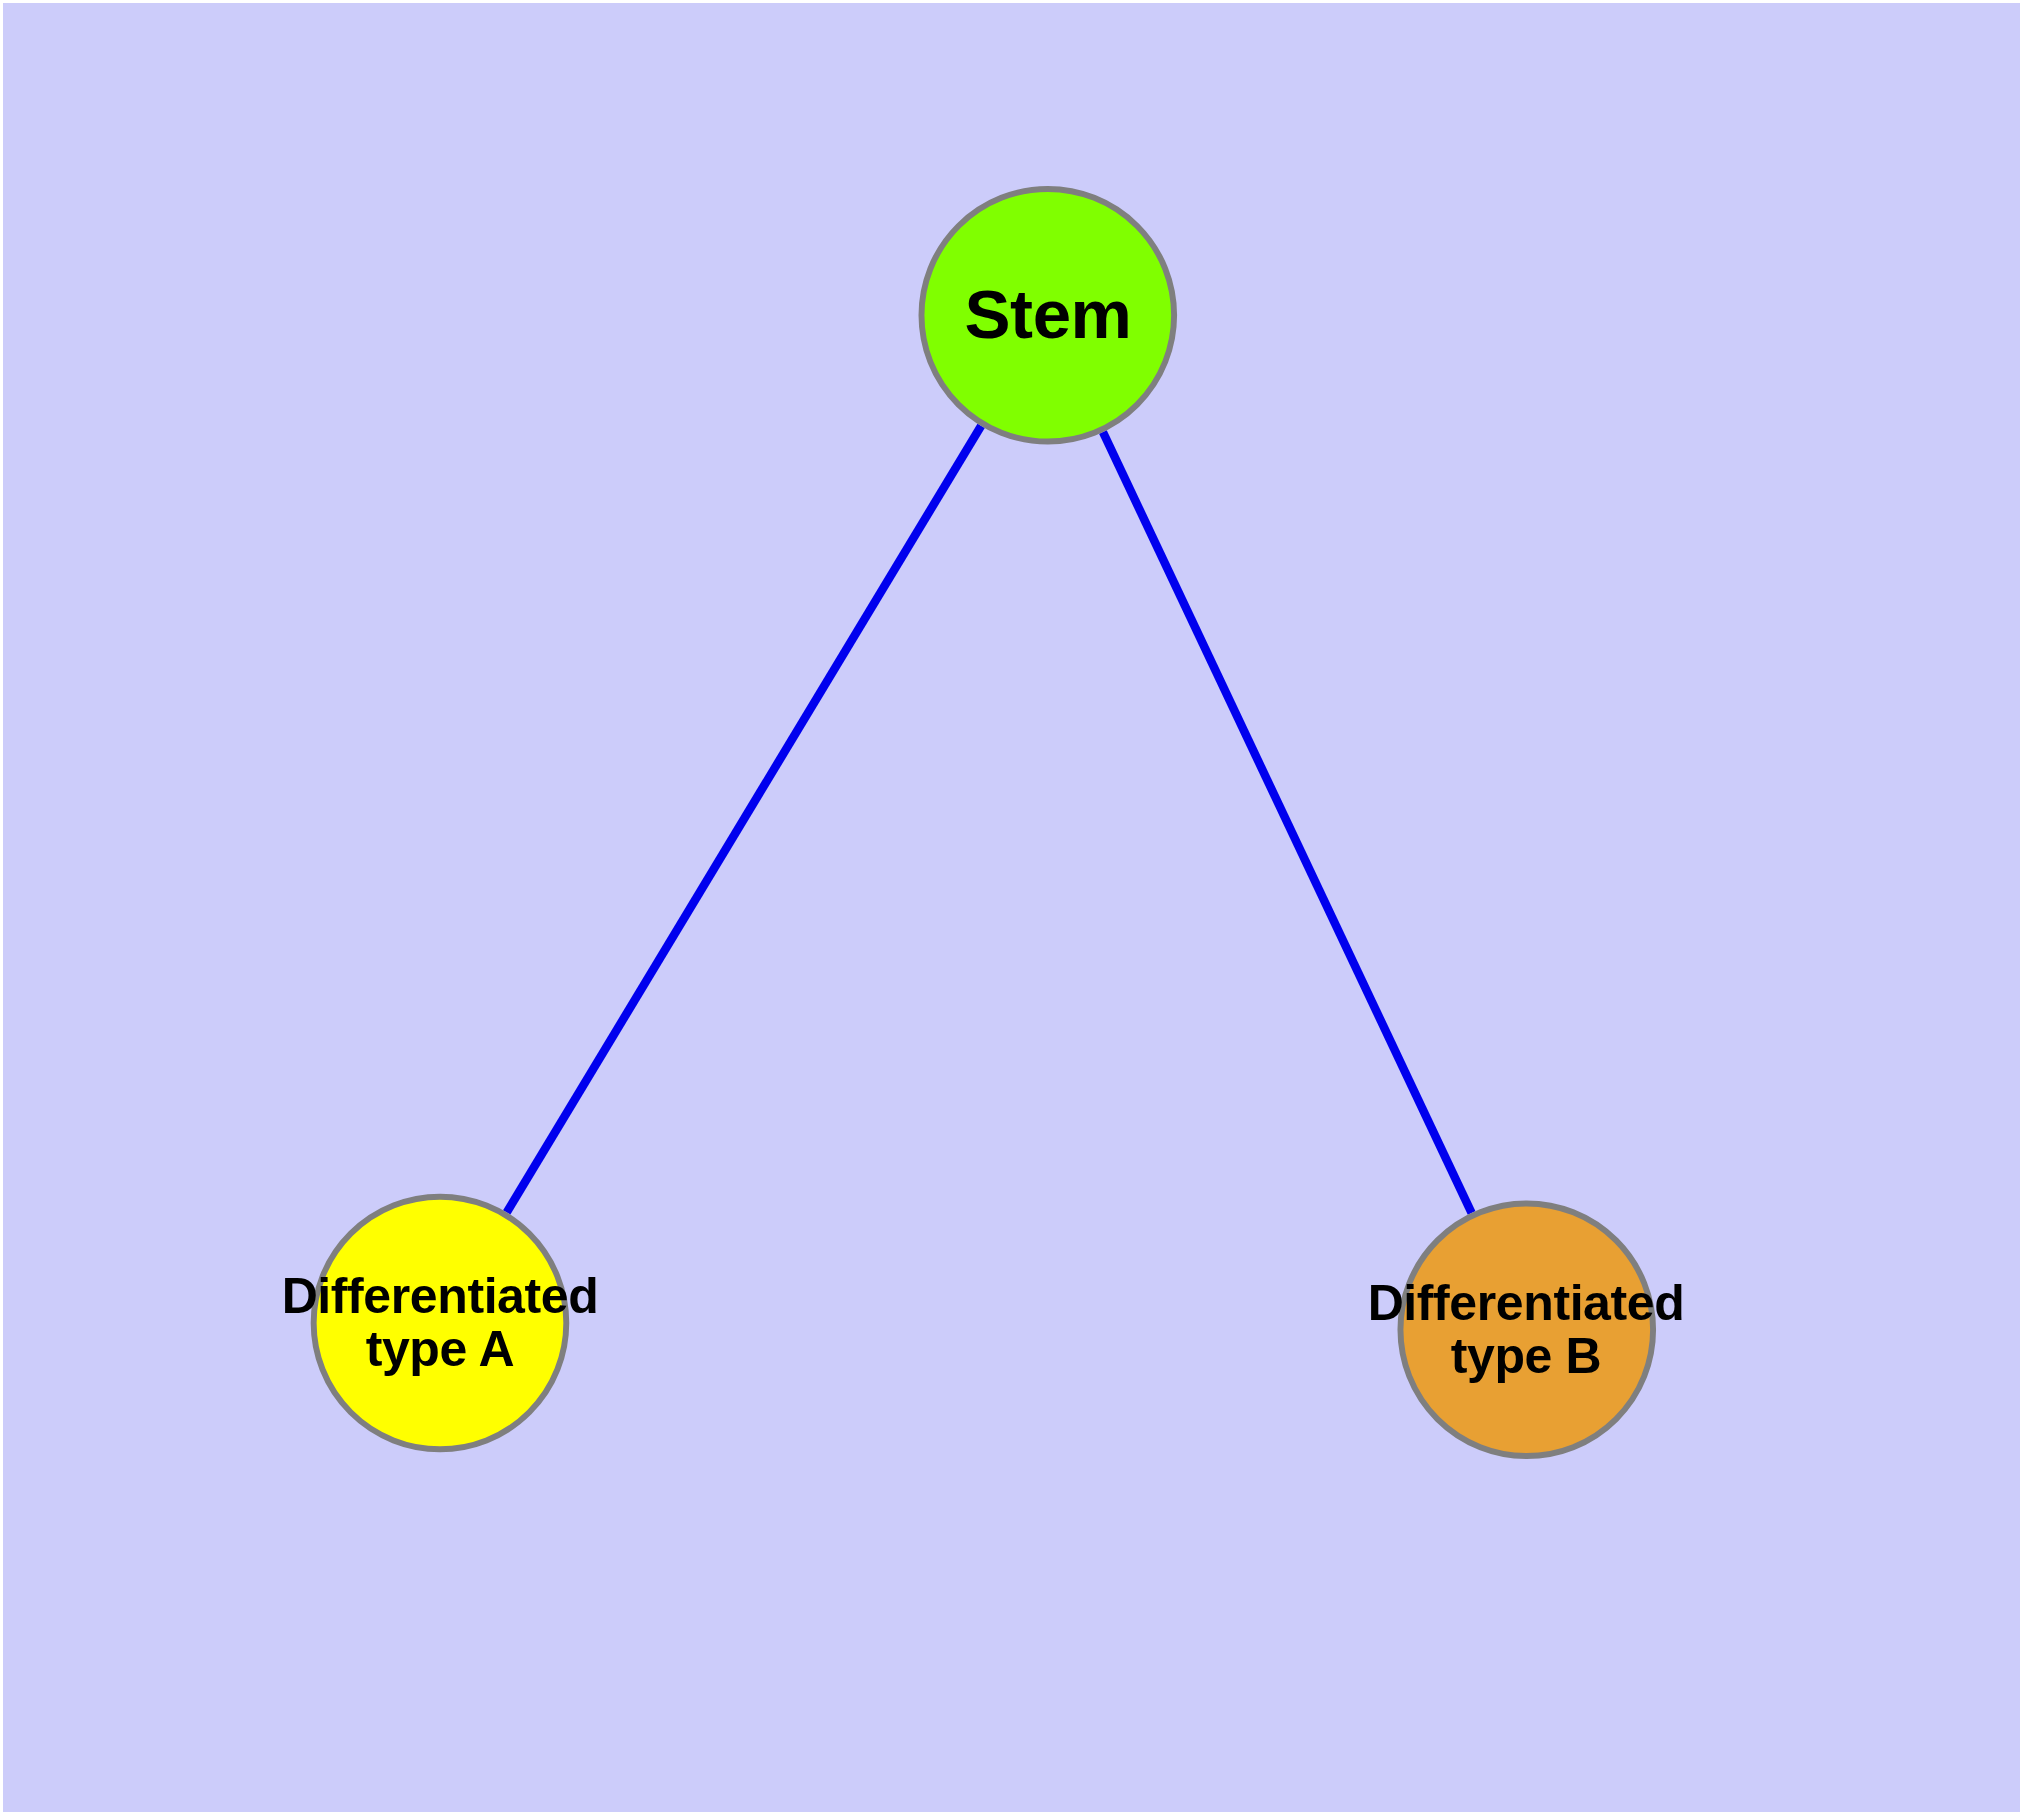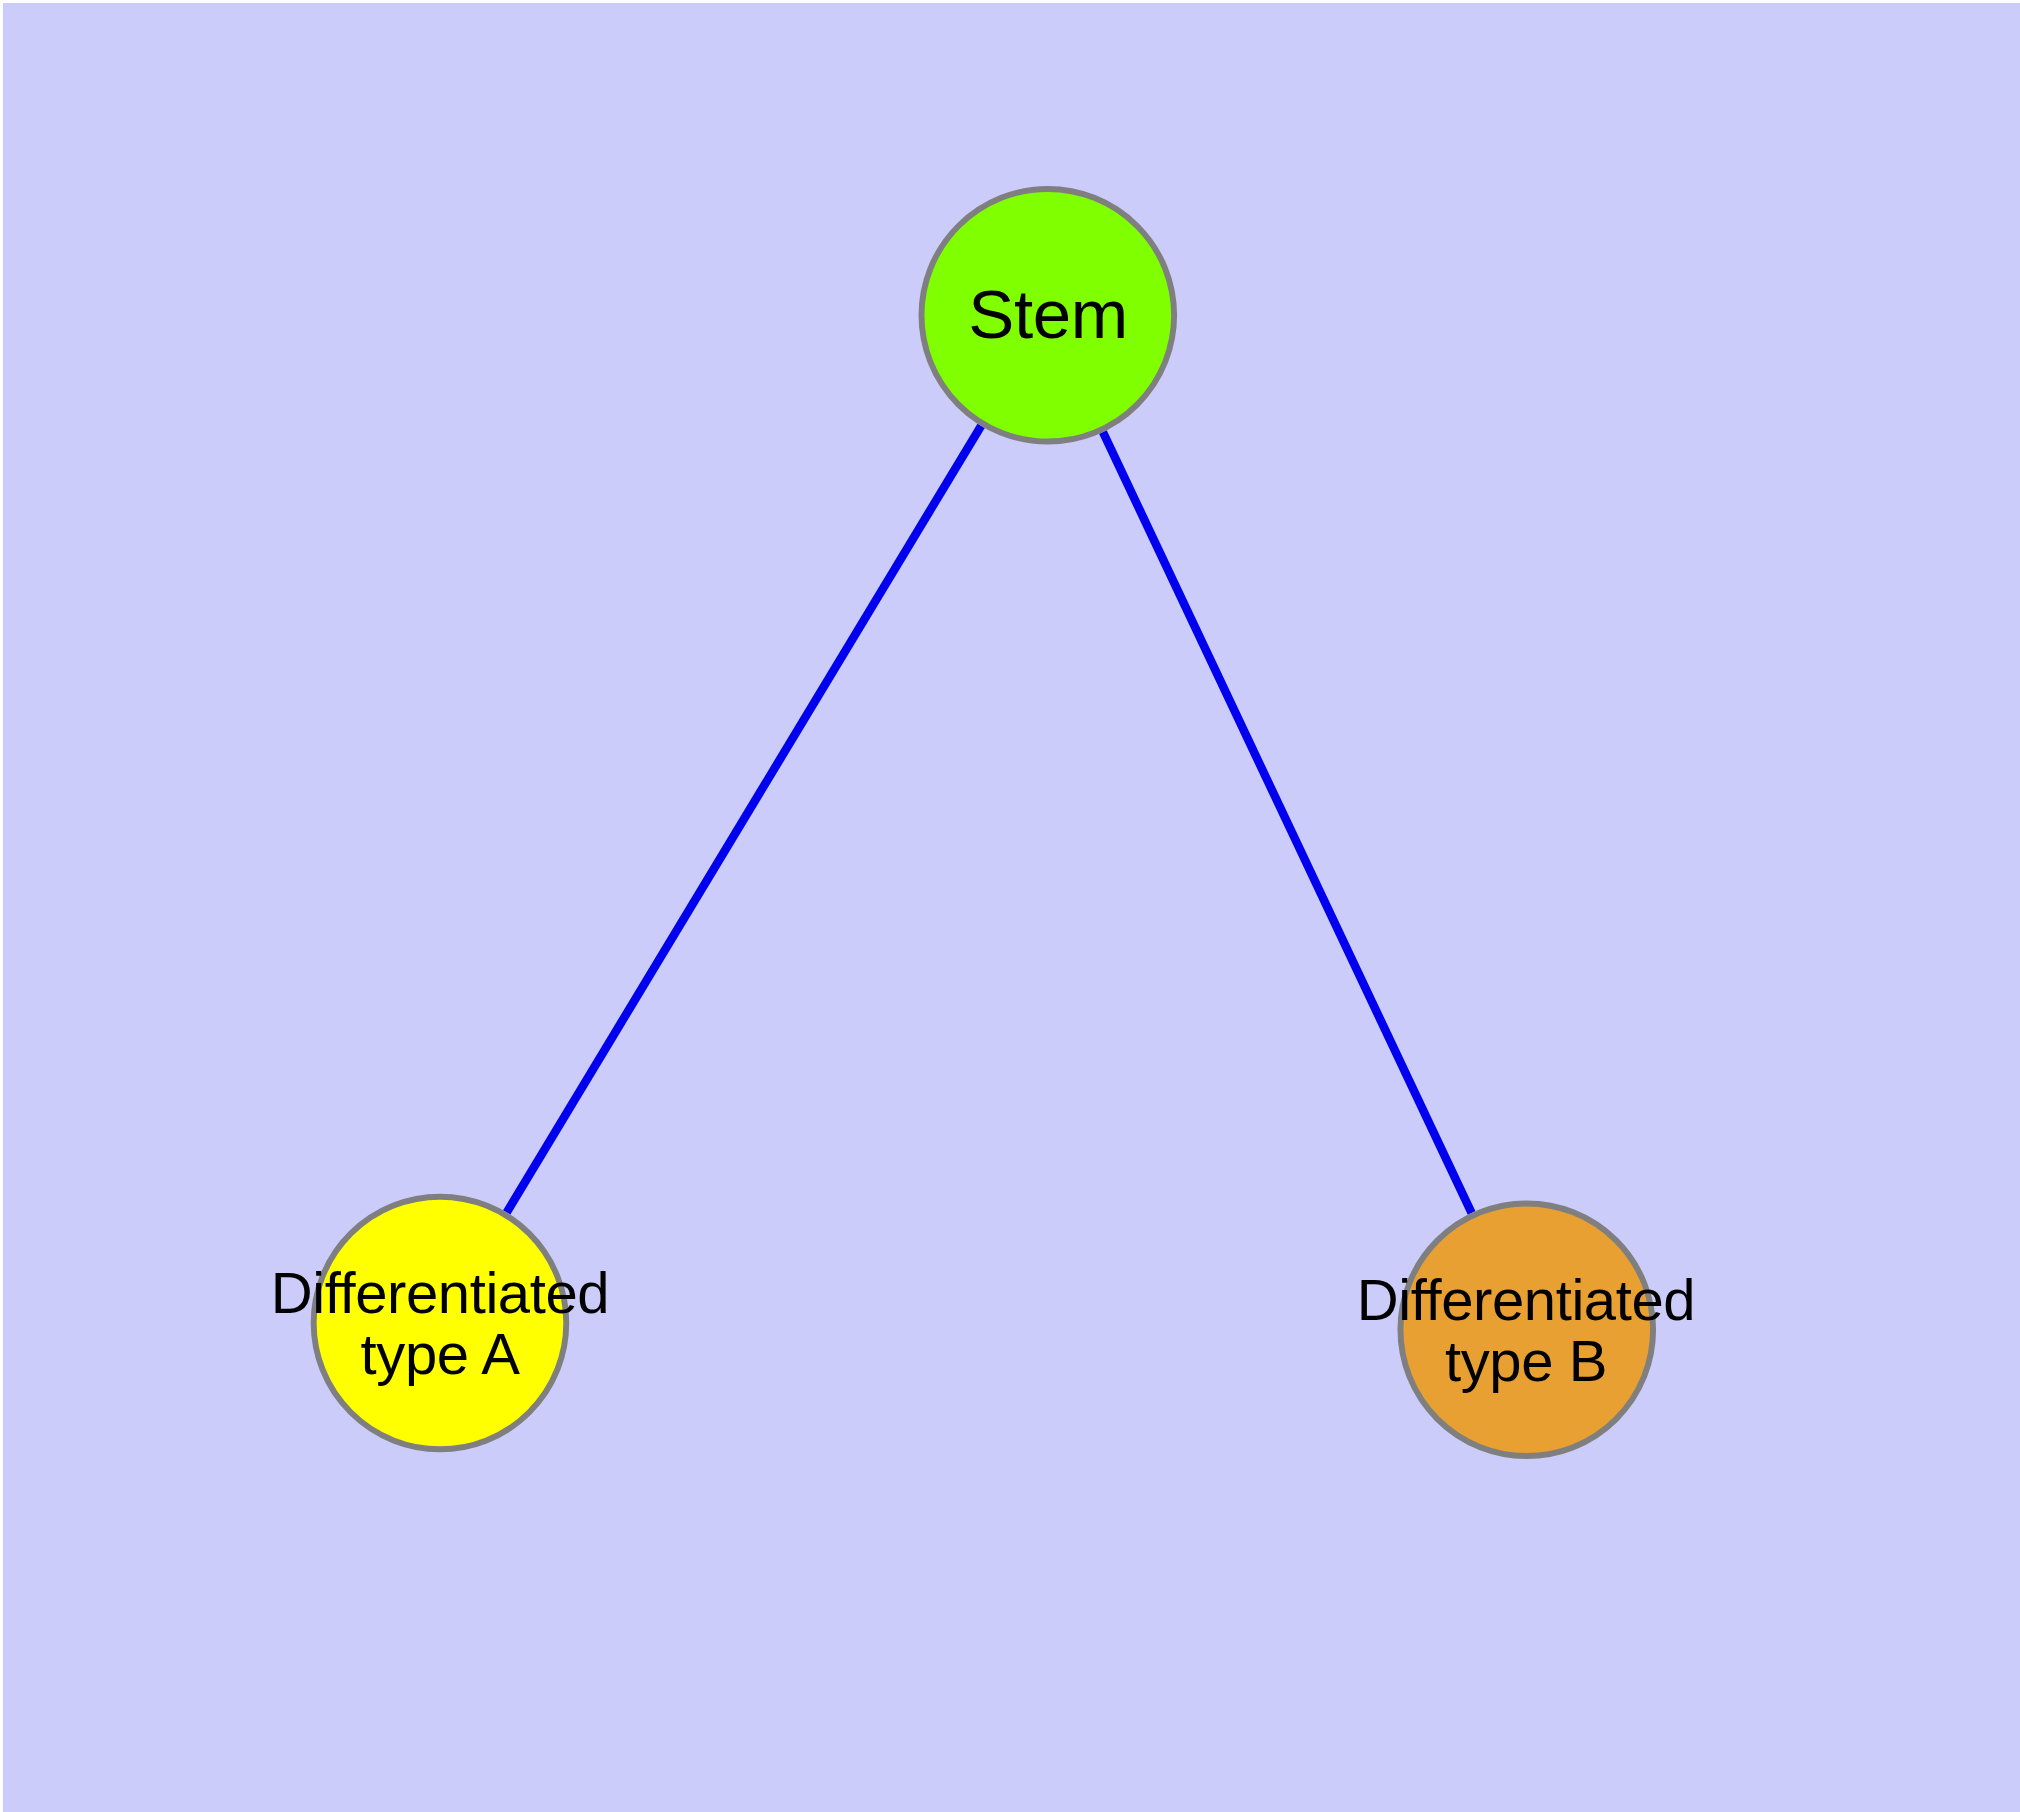--- a/index.html
+++ b/index.html
@@ -27,33 +27,33 @@
   #graph-svg {
     position: absolute;
     left: 0;
     top: 0;
     width: 2021px;
     height: 1812px;
   }
   .node-label {
     position: absolute;
     color: #000000;
-    font-weight: normal;
+    font-weight: bold;
     text-align: center;
     white-space: pre;
     line-height: 1.06;
     letter-spacing: -0.4px;
     transform: translate(-50%, -50%);
     pointer-events: none;
   }
   #label-stem {
     font-size: 69px;
   }
   #label-type-a, #label-type-b {
-    font-size: 58px;
+    font-size: 50px;
   }
 </style>
 </head>
 <body>
 
 <div id="canvas" style="width: 2021px; height: 1812px;">
 
   <div id="plot-background" style="background: rgb(204, 204, 250);"></div>
 
   <svg id="graph-svg" viewBox="0 0 2384 2138" preserveAspectRatio="none" xmlns="http://www.w3.org/2000/svg">

